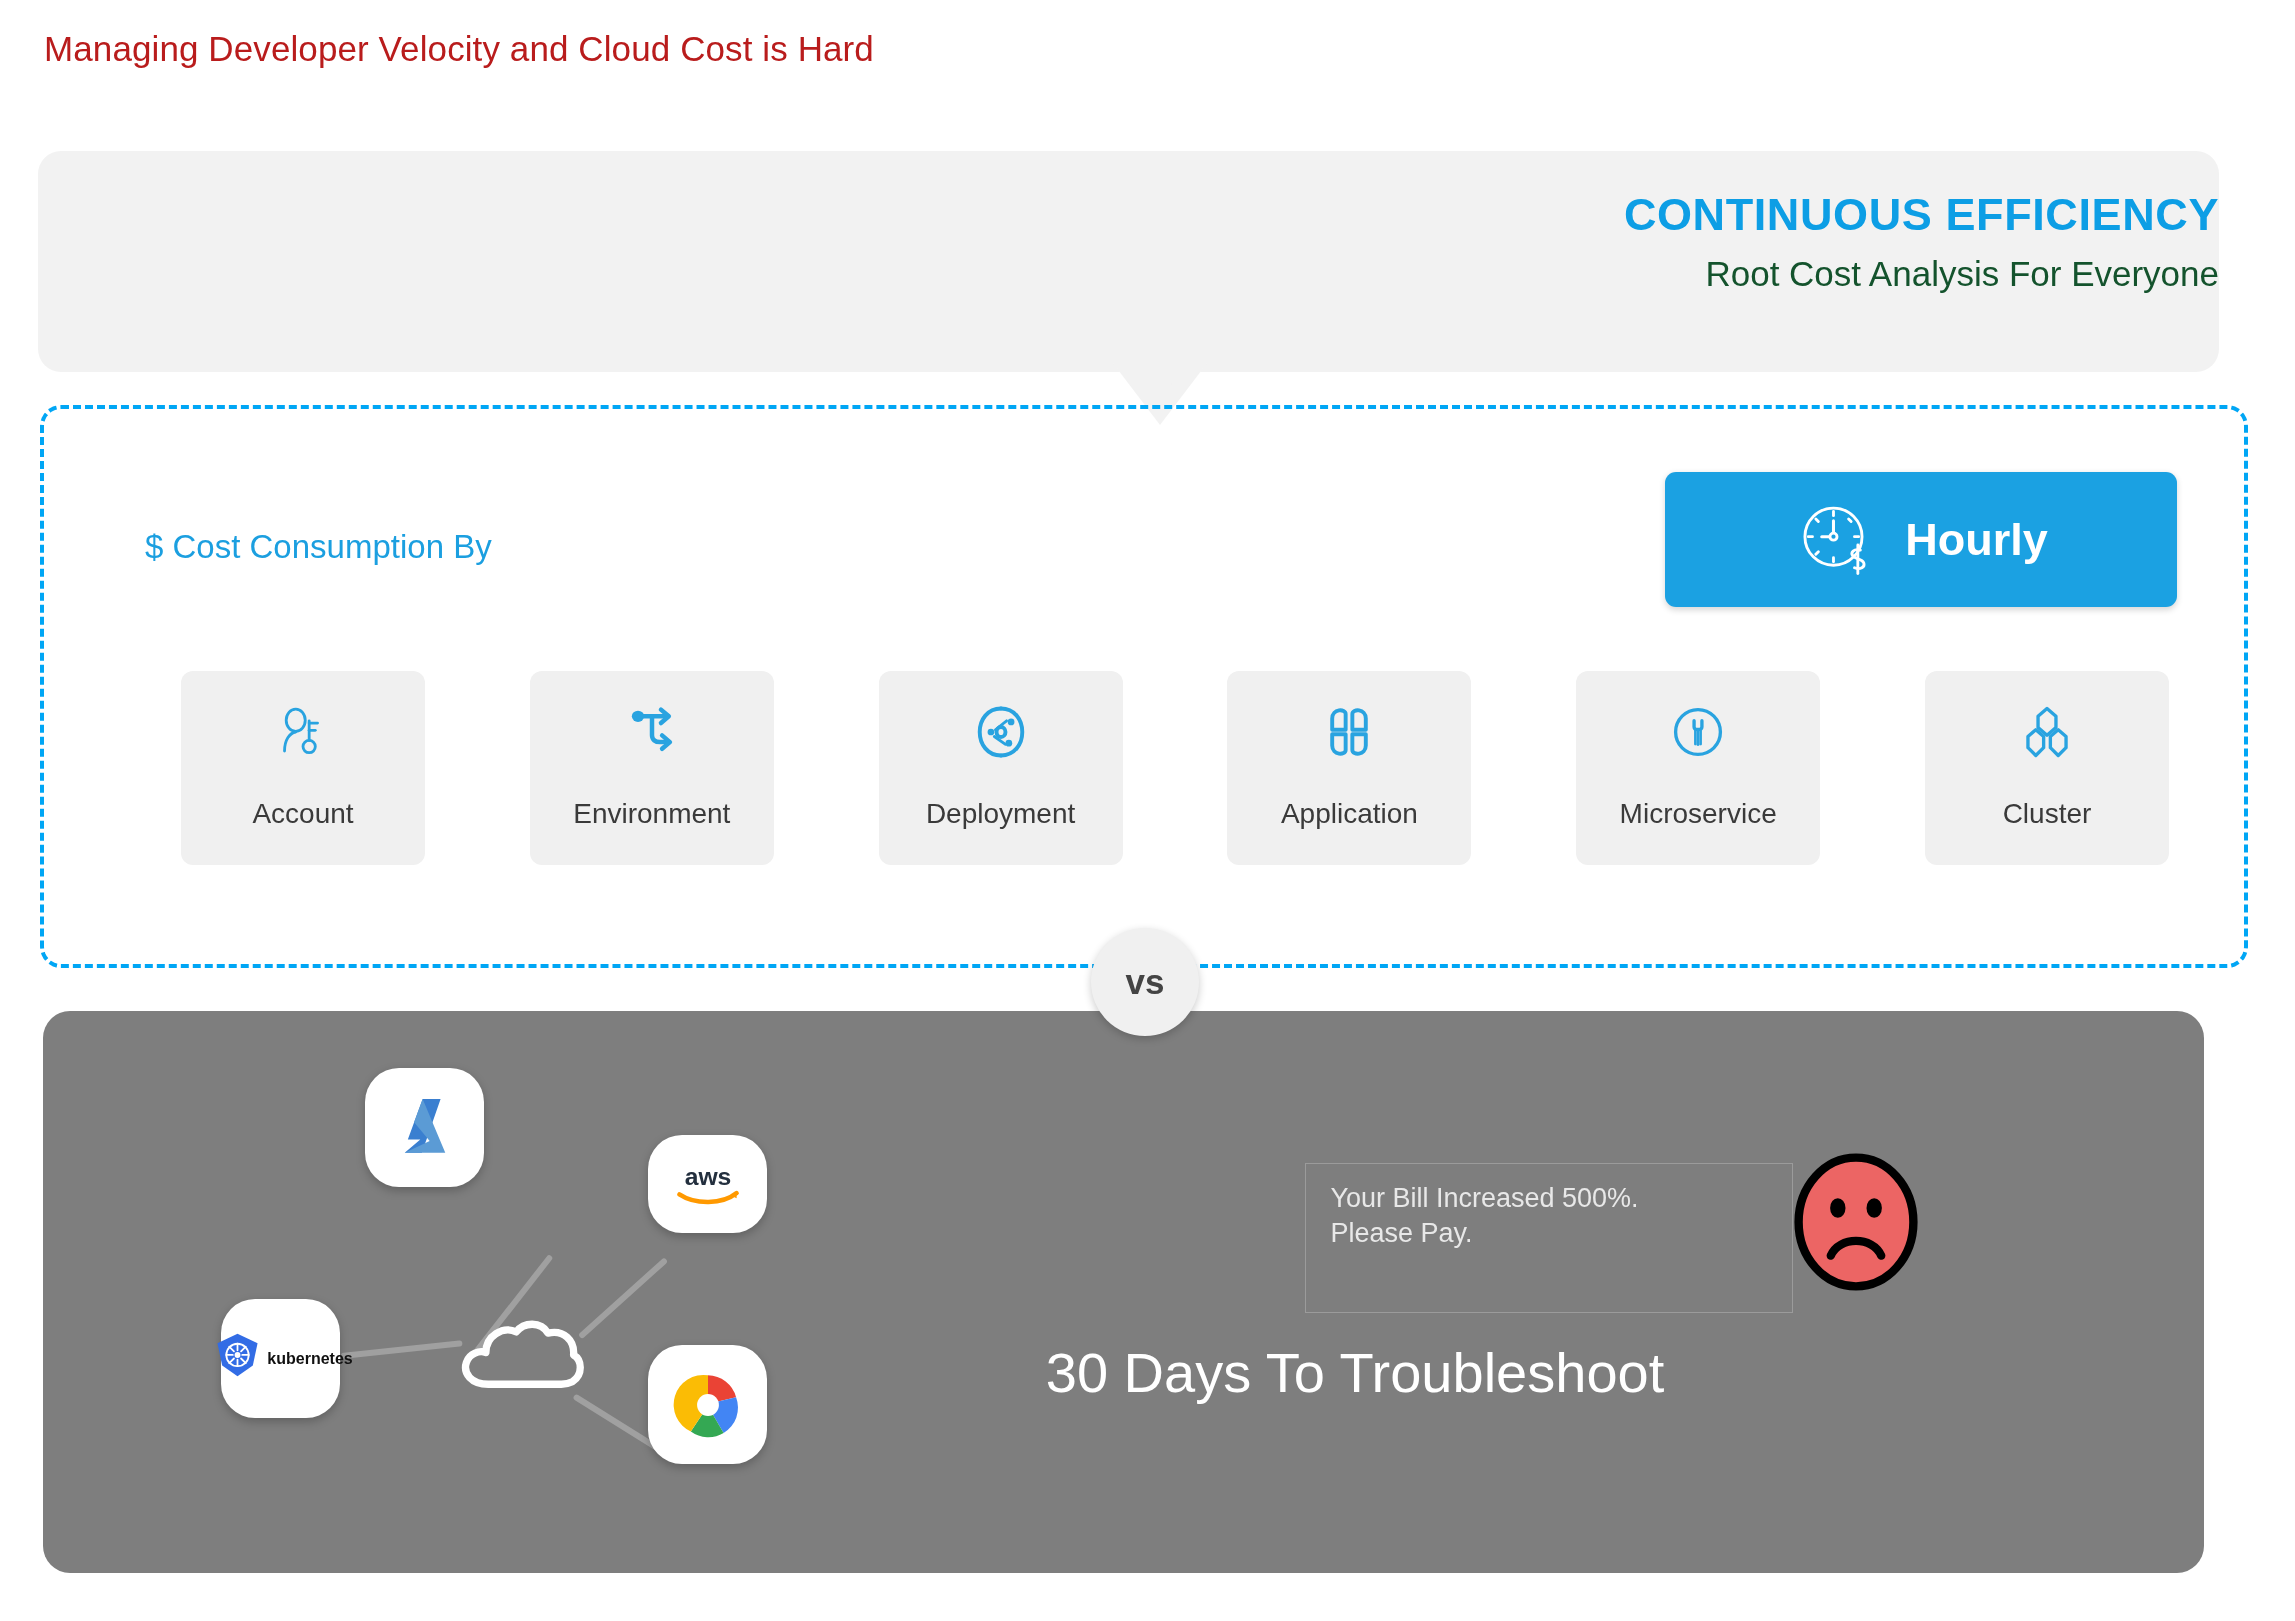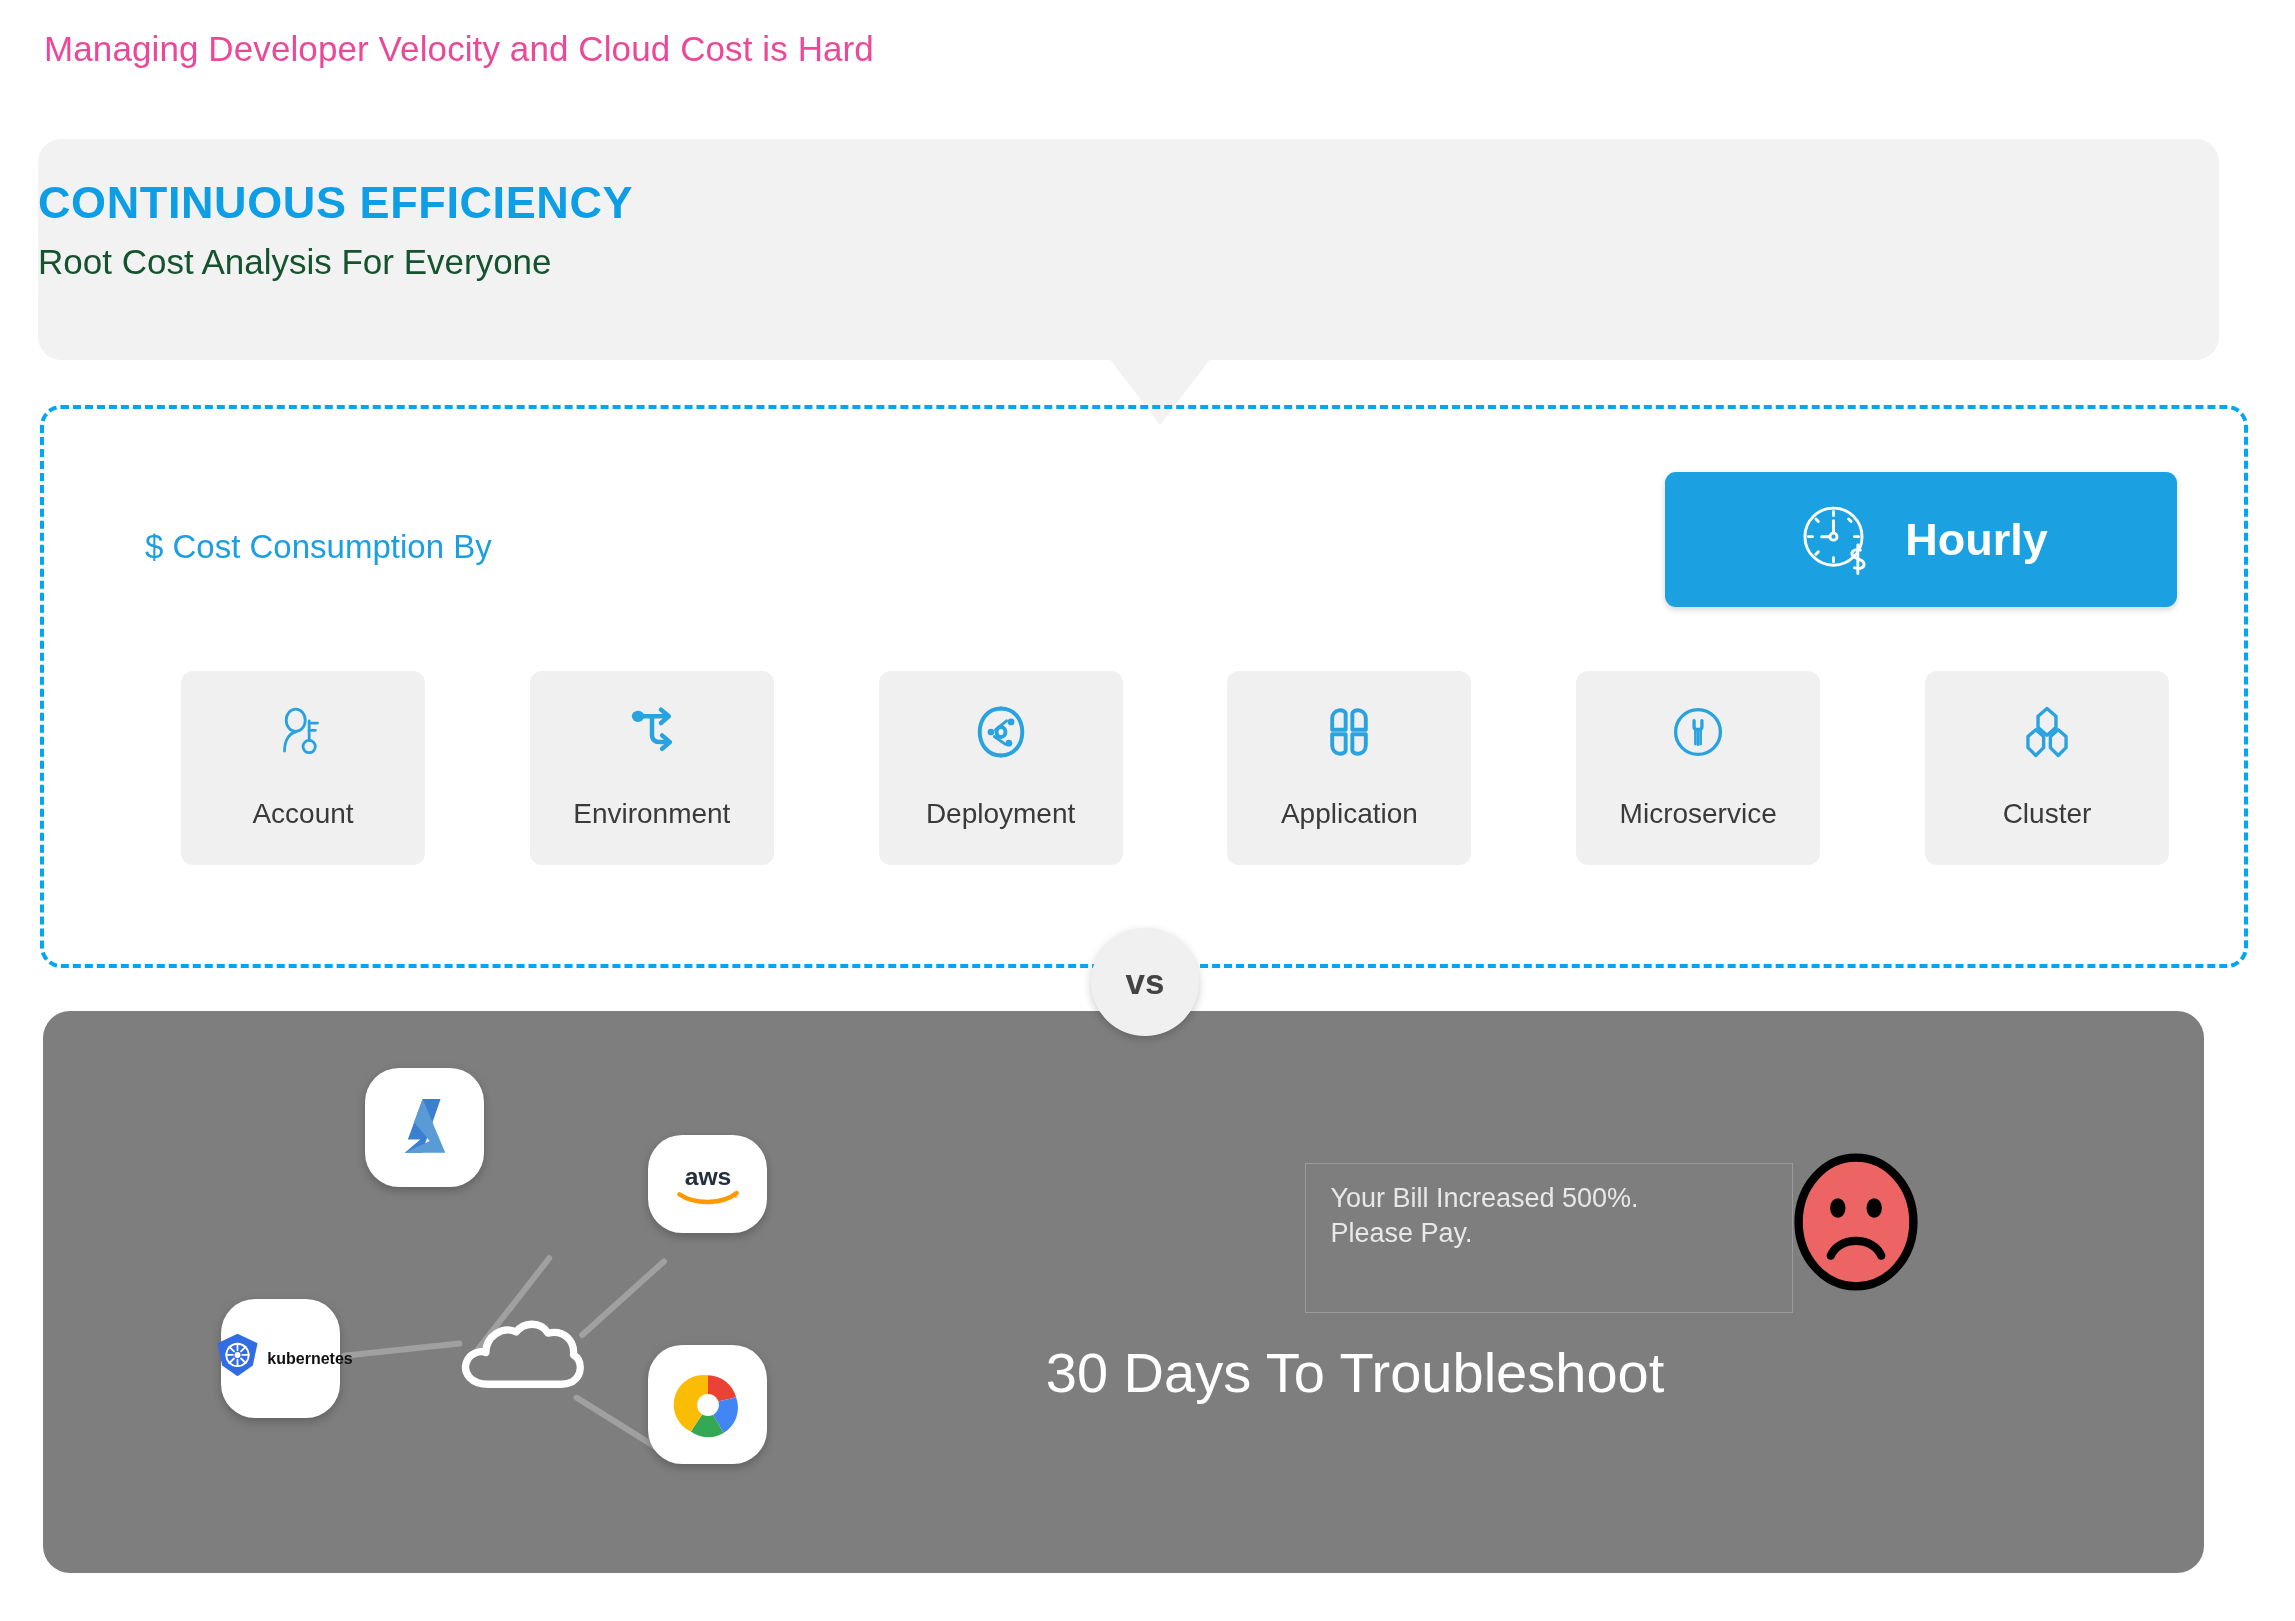--- a/index.html
+++ b/index.html
@@ -11,33 +11,33 @@
     position: relative;
     font-family: "Liberation Sans", sans-serif;
     overflow: hidden;
   }
 
   
   #page-title {
     position: absolute;
     left: 44px; top: 29px;
     font-size: 35px;
-    color: #ec4899;
+    color: #b91c1c;
     letter-spacing: 0.1px;
     white-space: nowrap;
   }
 
   
   #banner {
     position: absolute;
-    left: 38px; top: 139px;
+    left: 38px; top: 151px;
     width: 2181px; height: 221px;
     background: #f2f2f2;
     border-radius: 23px;
-    text-align: left;
+    text-align: right;
   }
   #banner-title {
     margin-top: 38px;
     font-size: 45px;
     font-weight: bold;
     color: #0d9ee5;
     letter-spacing: 0.6px;
   }
   #banner-subtitle {
     margin-top: 13.4px;

